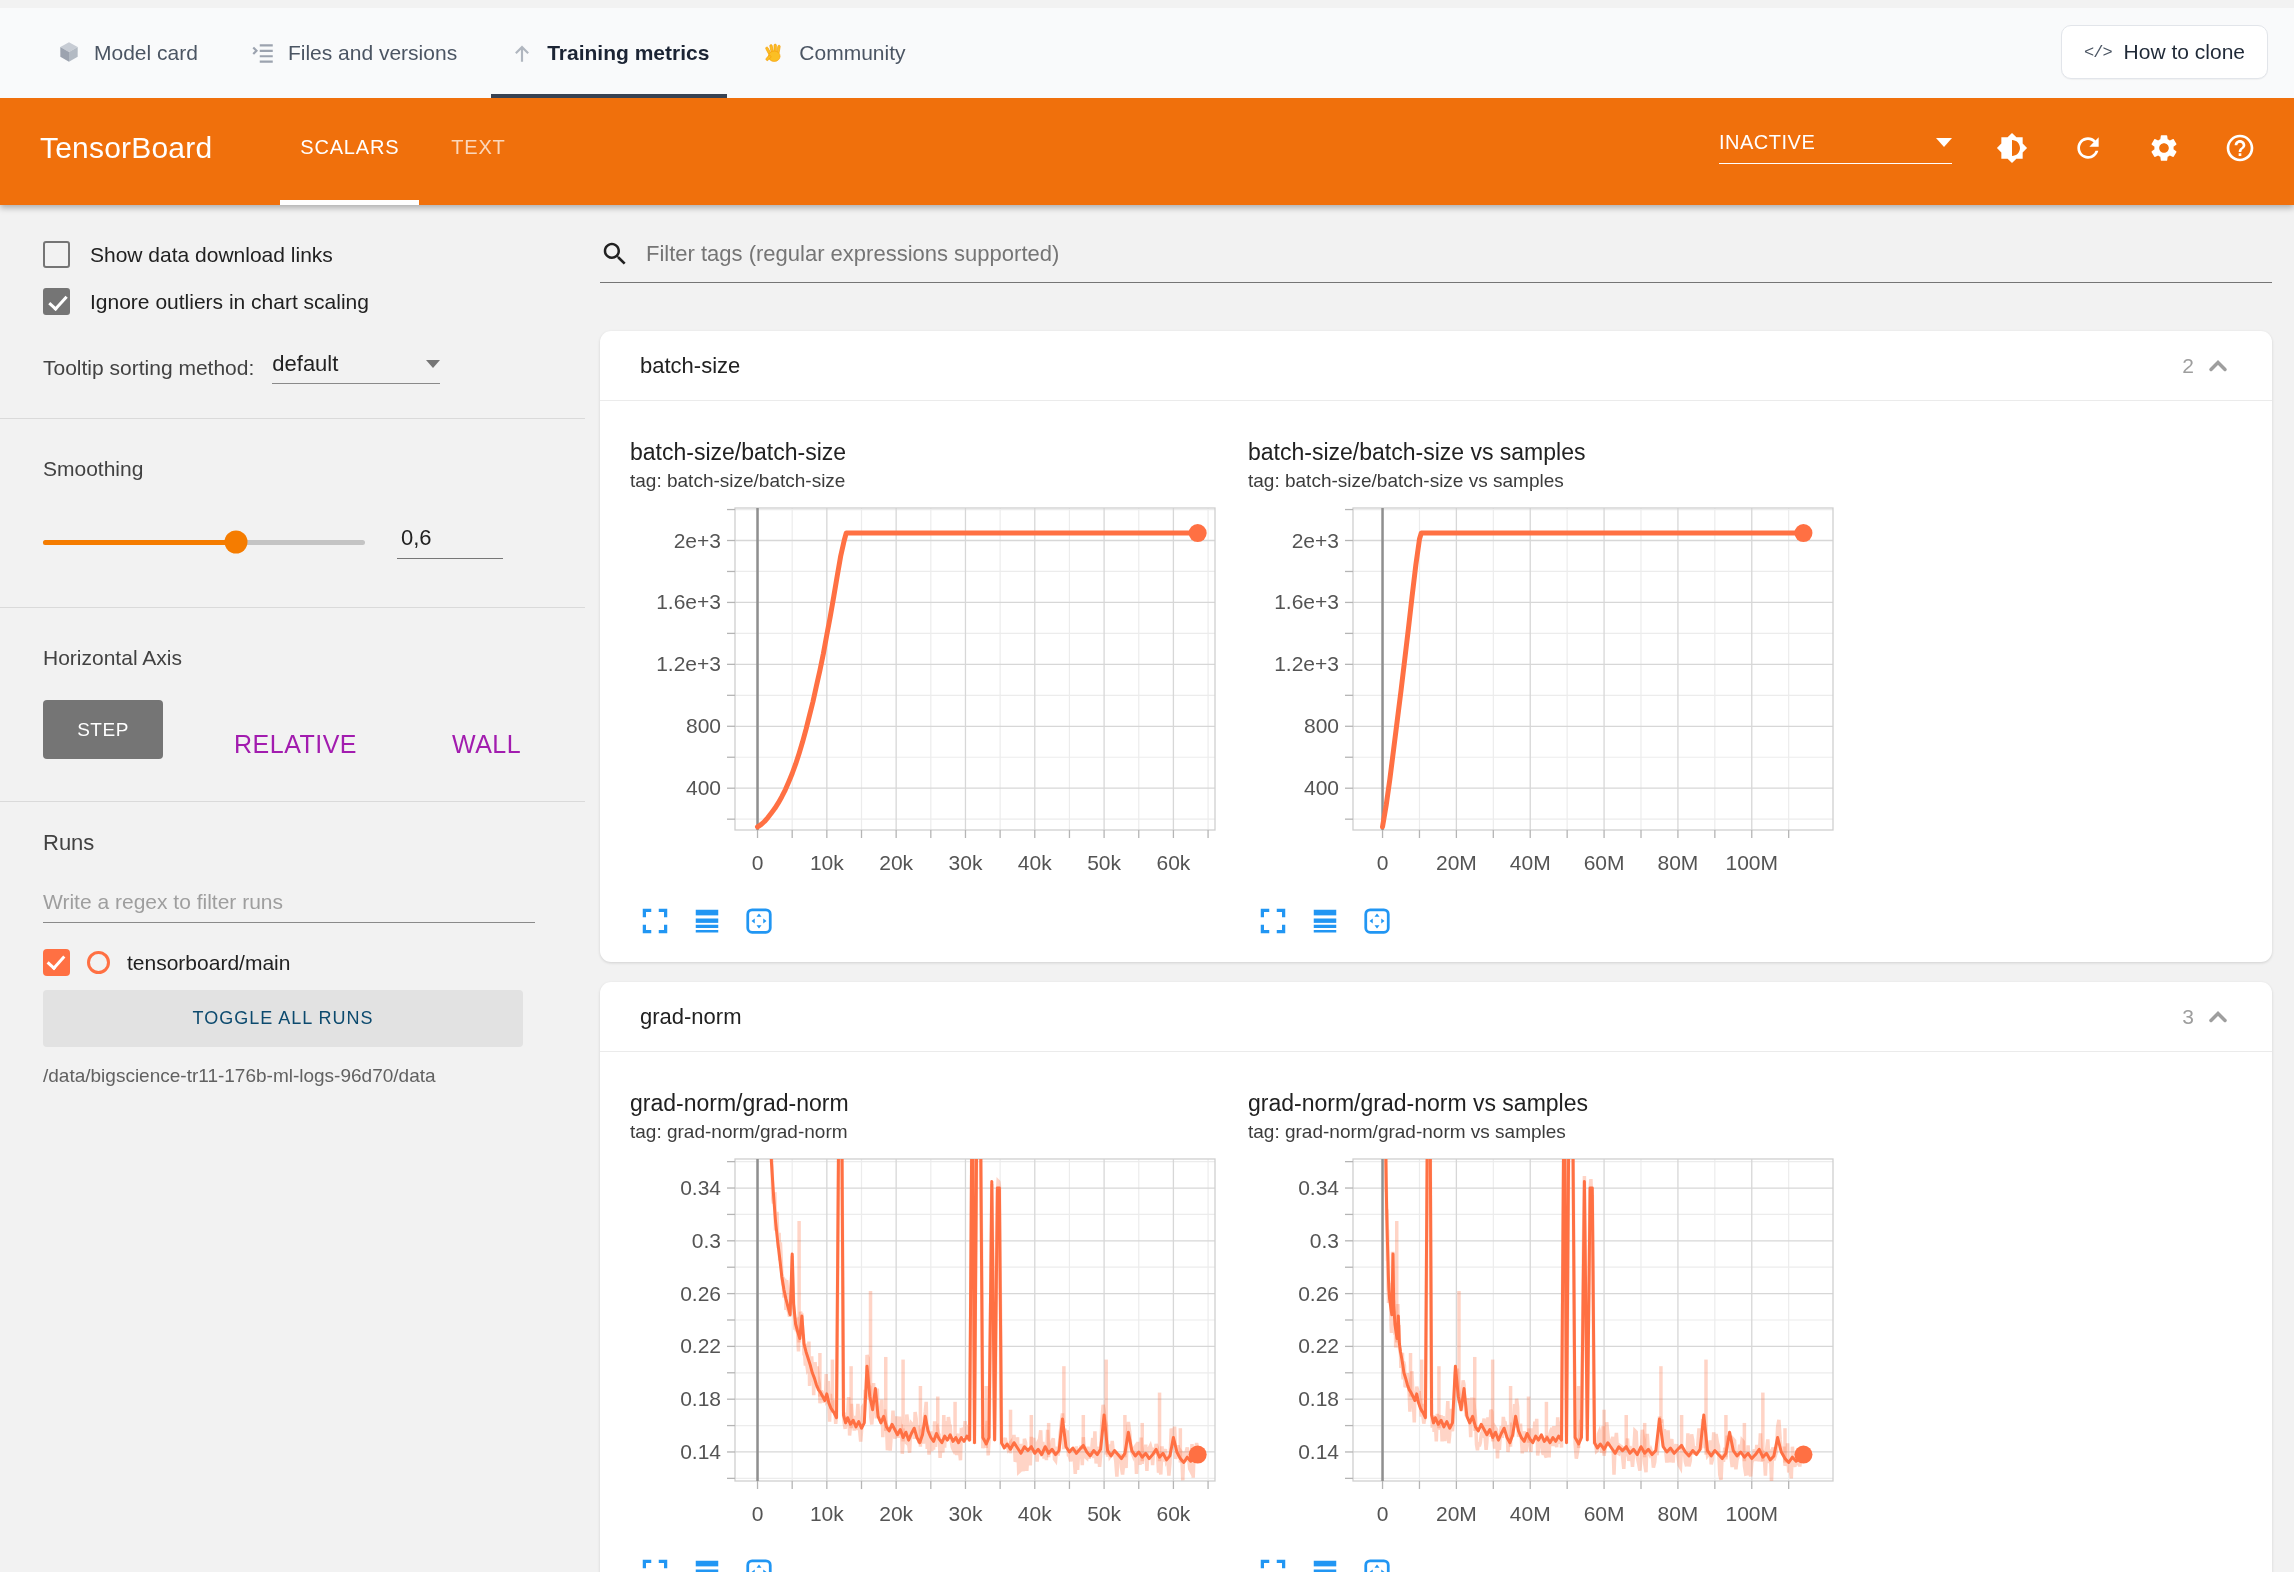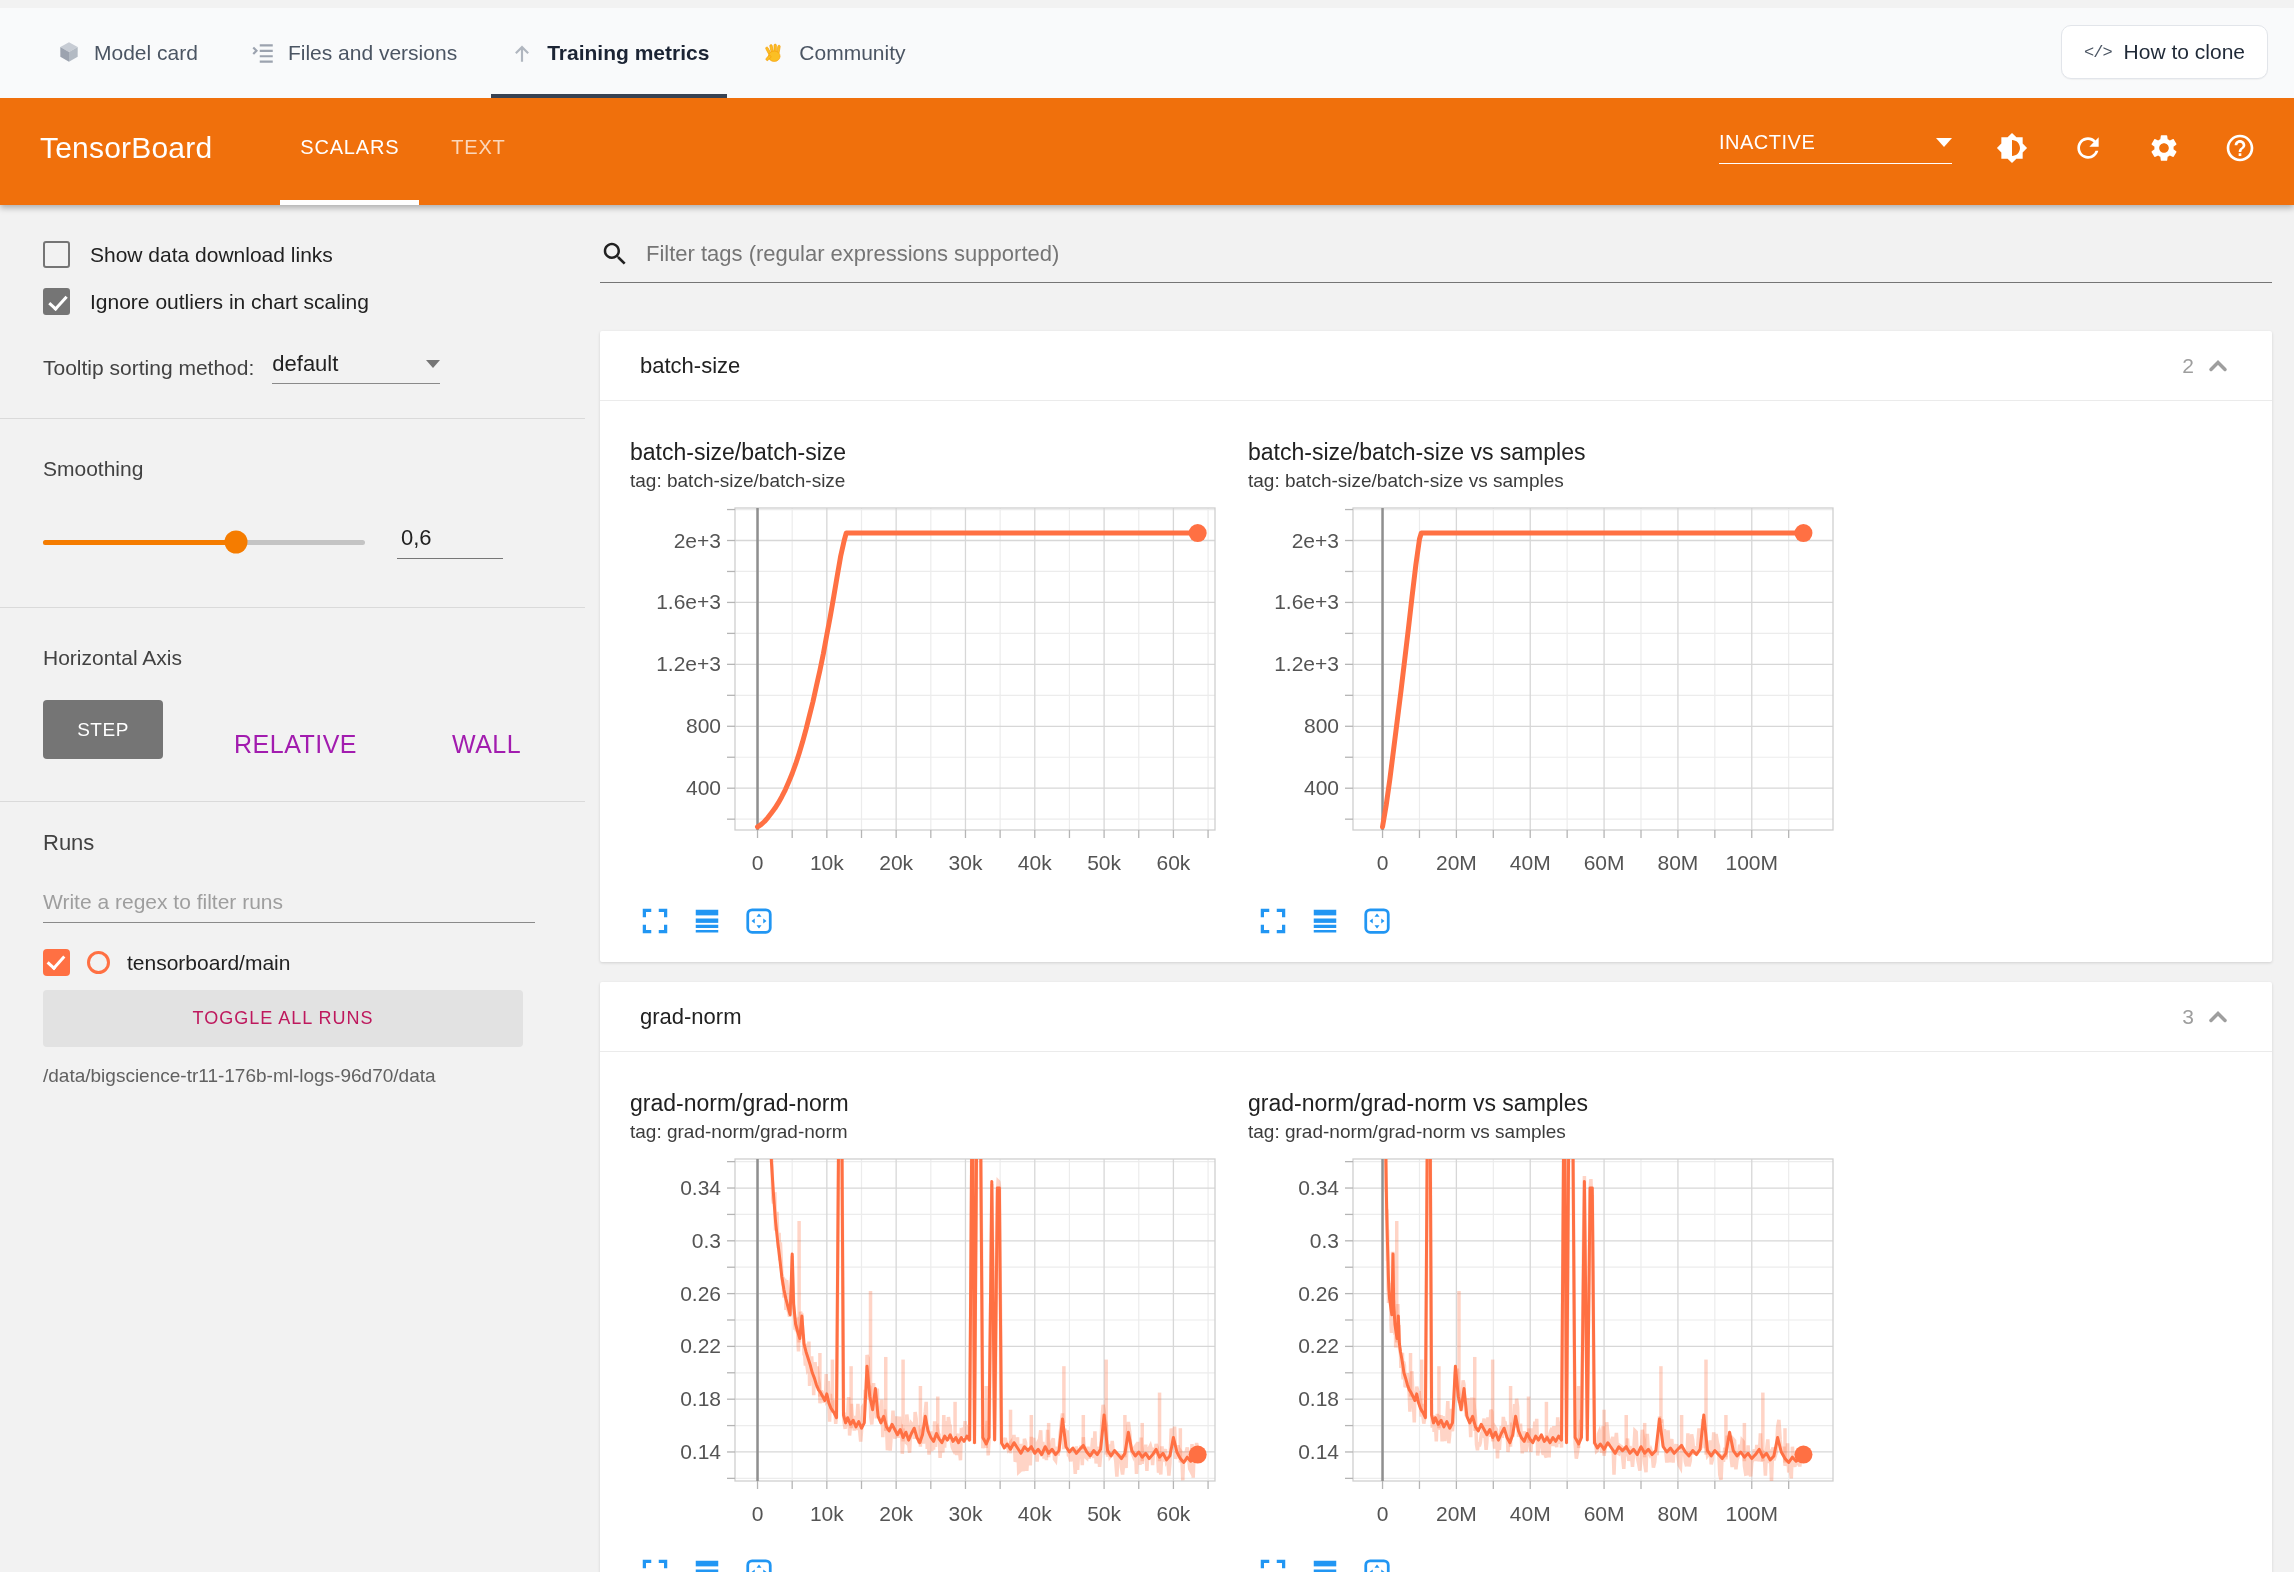--- a/index.html
+++ b/index.html
@@ -69,30 +69,30 @@
   .runs-filter input { width:100%; border:none; outline:none; background:transparent; font-size:21px; color:#212121;
     font-family:"Liberation Sans",sans-serif; }
   .runs-filter input::placeholder { color:#9e9e9e; }
   .run-row { display:flex; align-items:center; gap:17px; margin-top:26px; cursor:pointer; }
   .cb-run { width:27px; height:27px; border-radius:4px; background:#ff7043; position:relative; flex:0 0 auto; }
   .cb-run::after { content:""; position:absolute; left:8px; top:3px; width:7px; height:14px;
     border-right:3.5px solid #fff; border-bottom:3.5px solid #fff; transform:rotate(42deg); }
   .run-circle { width:23px; height:23px; border:3.5px solid #ff7043; border-radius:50%; flex:0 0 auto; }
   .run-label { font-size:21px; color:#212121; }
   .toggle-btn { margin-top:14px; width:480px; height:57px; background:#e2e2e2; border:none; border-radius:4px;
-    color:#be185d; font-size:18px; letter-spacing:1px; cursor:pointer; }
+    color:#0c4a6e; font-size:18px; letter-spacing:1px; cursor:pointer; }
   .run-path { margin-top:18px; font-size:19px; color:#616161; }
 
   
   .main { position:absolute; left:585px; top:205px; right:0; bottom:0; padding:34px 22px 0 15px; overflow:hidden; }
   .filter-row { display:flex; align-items:center; gap:16px; border-bottom:1.5px solid #757575; padding-bottom:13px; }
   .filter-row input { flex:1; border:none; outline:none; background:transparent; font-size:22px; color:#212121;
     font-family:"Liberation Sans",sans-serif; }
   .filter-row input::placeholder { color:#757575; }
-  .card { margin-top:48px; background:#fff; border-radius:2px; box-shadow:0 1px 3px rgba(0,0,0,0.14); }
+  .card { margin-top:48px; background:#fff; border-radius:11px; box-shadow:0 1px 3px rgba(0,0,0,0.14); }
   .card-head { height:70px; display:flex; align-items:center; justify-content:space-between; padding:0 40px;
     border-bottom:1px solid #ebebeb; }
   .card-title { font-size:22px; color:#212121; }
   .card-collapse { display:flex; align-items:center; gap:10px; cursor:pointer; }
   .card-count { font-size:21px; color:#9e9e9e; }
   .card-body { display:flex; padding:38px 0 26px 30px; }
   .chart-block { width:618px; }
   .chart-title { font-size:23px; color:#212121; margin-bottom:4px; }
   .chart-tag { font-size:19px; color:#3c3c3c; margin-bottom:8px; }
   .chart-icons { display:flex; align-items:center; gap:22px; margin-left:10px; margin-top:4px; }

